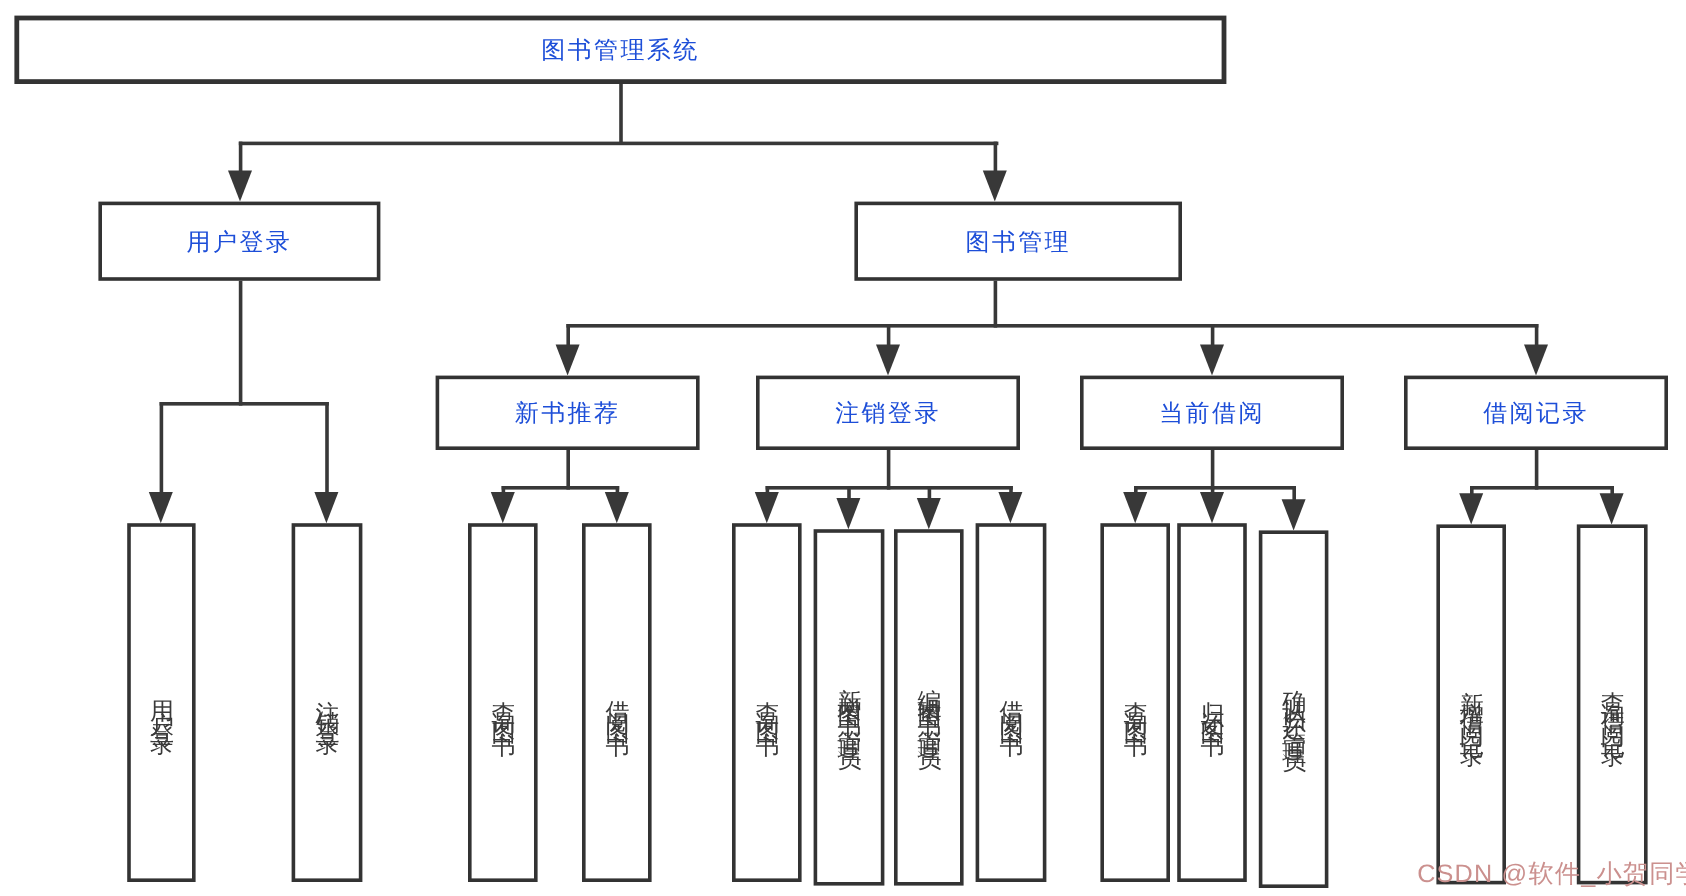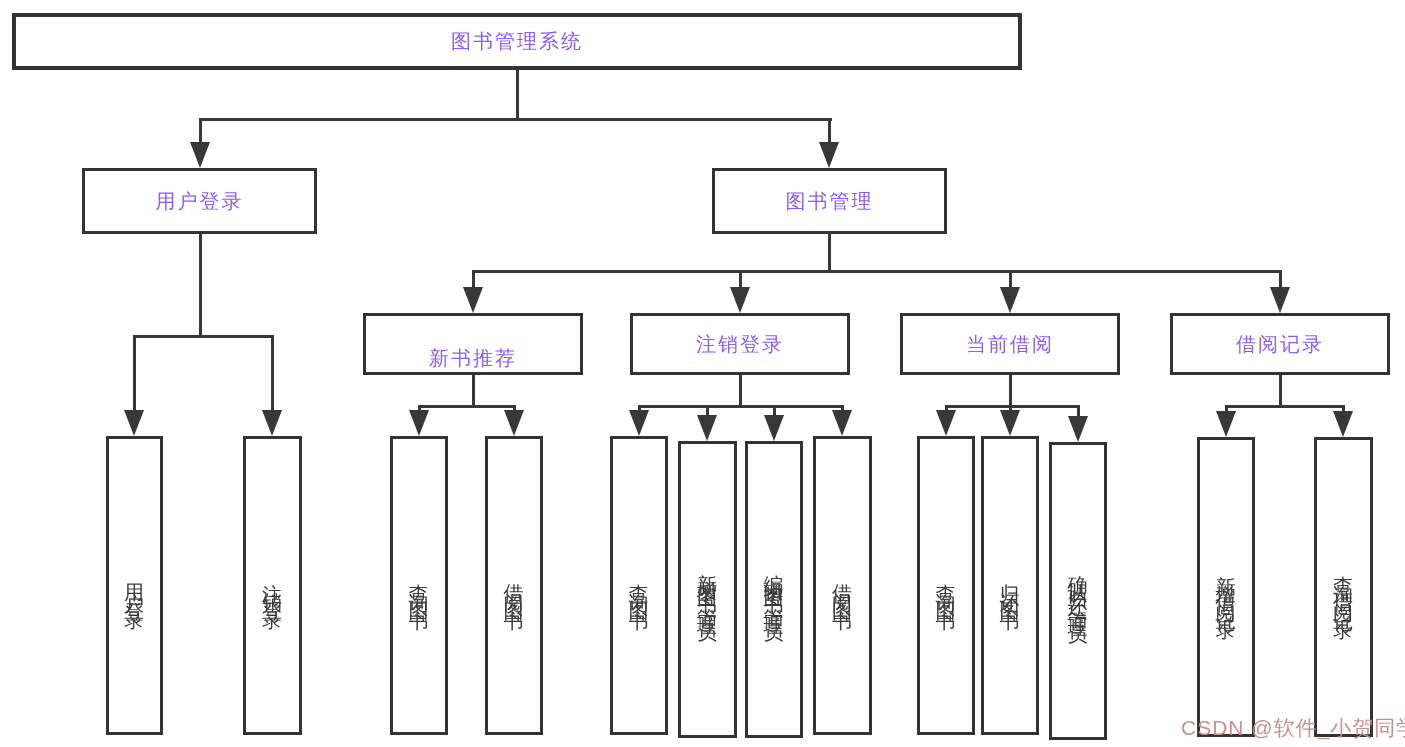--- a/index.html
+++ b/index.html
@@ -1,20 +1,20 @@
 <!DOCTYPE html>
 <html><head>
 <meta charset="utf-8">
 <style>
   html,body{margin:0;padding:0;background:#ffffff;}
   body{font-family:"Liberation Sans",sans-serif;}
   .stage{position:relative;width:1405px;height:747px;background:#ffffff;overflow:hidden;}
   .box{position:absolute;box-sizing:border-box;border:3px solid #333333;background:#ffffff;
        display:flex;align-items:center;justify-content:center;
-       font-size:20px;color:#8b5cf6;letter-spacing:2px;white-space:nowrap;}
+       font-size:20px;color:#1d4ed8;letter-spacing:2px;white-space:nowrap;}
   .rootbox{border-width:4px;}
   .vbox{position:absolute;box-sizing:border-box;border:3px solid #333333;background:#ffffff;
         display:flex;align-items:center;justify-content:center;color:#3a3a3a;}
   .vtext{writing-mode:vertical-rl;text-orientation:mixed;font-size:20px;letter-spacing:9px;line-height:1;}
   .hline,.vline{position:absolute;background:#383838;}
   .arrow{position:absolute;width:0;height:0;
          border-left:10px solid transparent;border-right:10px solid transparent;
          border-top:26px solid #383838;}
   .watermark{position:absolute;left:1181px;top:714px;font-size:21px;color:#cb908e;
              letter-spacing:1px;z-index:6;white-space:nowrap;}
@@ -33,21 +33,21 @@
     <div class="hline" style="left:199px;top:118px;width:633px;height:3px;"></div>
     <div class="vline" style="left:199px;top:118px;width:3px;height:27px;"></div>
     <div class="vline" style="left:828px;top:118px;width:3px;height:27px;"></div>
     <div class="arrow" style="left:190px;top:142px;"></div>
     <div class="arrow" style="left:819px;top:142px;"></div>
   </div>
 
   <div class="box" style="left:82px;top:168px;width:235px;height:66px;">
     <span>用户登录</span>
   </div>
-  <div class="box" style="left:712px;top:168px;width:235px;height:66px;">
+  <div class="box" style="left:712px;top:168px;width:273px;height:66px;">
     <span>图书管理</span>
   </div>
 
   <div>
     <div class="vline" style="left:199px;top:234px;width:3px;height:104px;"></div>
     <div class="hline" style="left:133px;top:335px;width:141px;height:3px;"></div>
     <div class="vline" style="left:133px;top:335px;width:3px;height:77px;"></div>
     <div class="vline" style="left:271px;top:335px;width:3px;height:77px;"></div>
     <div class="arrow" style="left:124px;top:410px;"></div>
     <div class="arrow" style="left:262px;top:410px;"></div>
@@ -59,21 +59,21 @@
     <div class="vline" style="left:472px;top:270px;width:3px;height:19px;"></div>
     <div class="vline" style="left:739px;top:270px;width:3px;height:19px;"></div>
     <div class="vline" style="left:1009px;top:270px;width:3px;height:19px;"></div>
     <div class="vline" style="left:1279px;top:270px;width:3px;height:19px;"></div>
     <div class="arrow" style="left:463px;top:287px;"></div>
     <div class="arrow" style="left:730px;top:287px;"></div>
     <div class="arrow" style="left:1000px;top:287px;"></div>
     <div class="arrow" style="left:1270px;top:287px;"></div>
   </div>
 
-  <div class="box" style="left:363px;top:313px;width:220px;height:62px;align-items:flex-end;">
+  <div class="box" style="left:363px;top:313px;width:220px;height:62px;">
     <span>新书推荐</span>
   </div>
   <div class="box" style="left:630px;top:313px;width:220px;height:62px;">
     <span>注销登录</span>
   </div>
   <div class="box" style="left:1170px;top:313px;width:220px;height:62px;">
     <span>借阅记录</span>
   </div>
   <div class="box" style="left:900px;top:313px;width:220px;height:62px;">
     <span>当前借阅</span>

